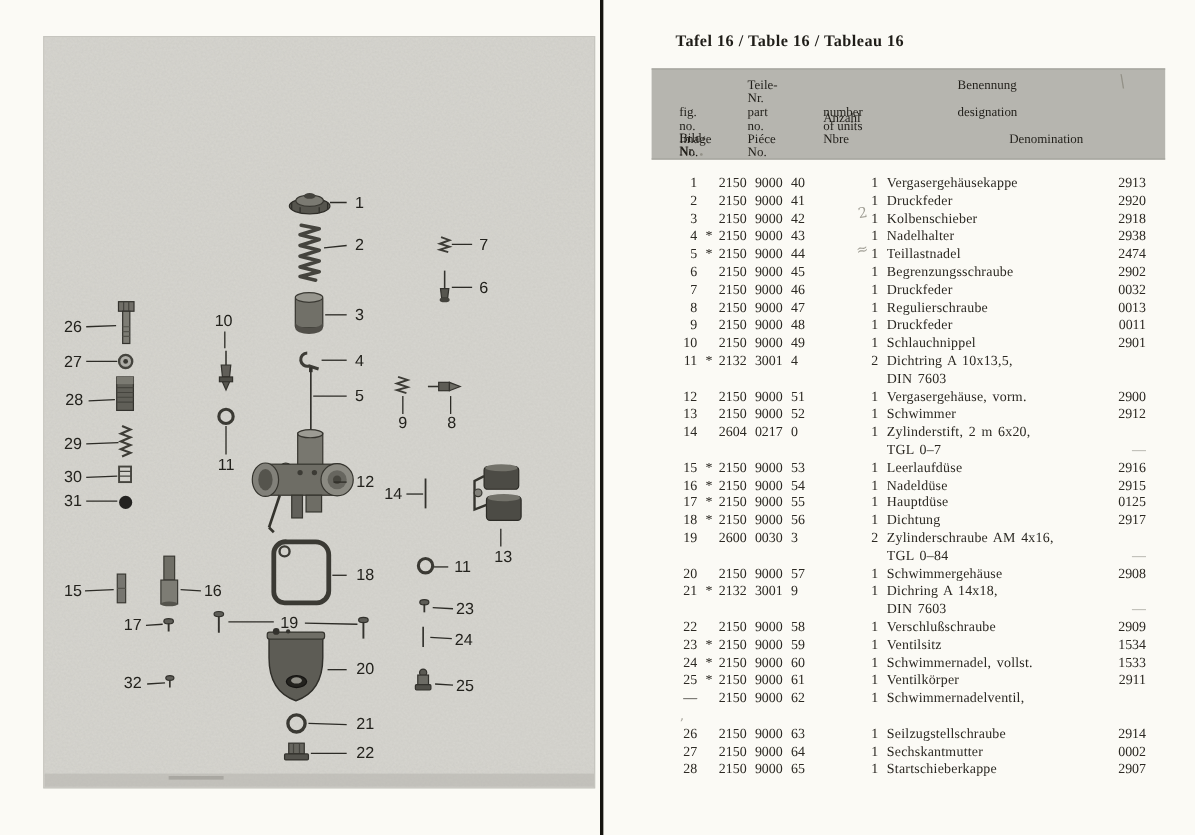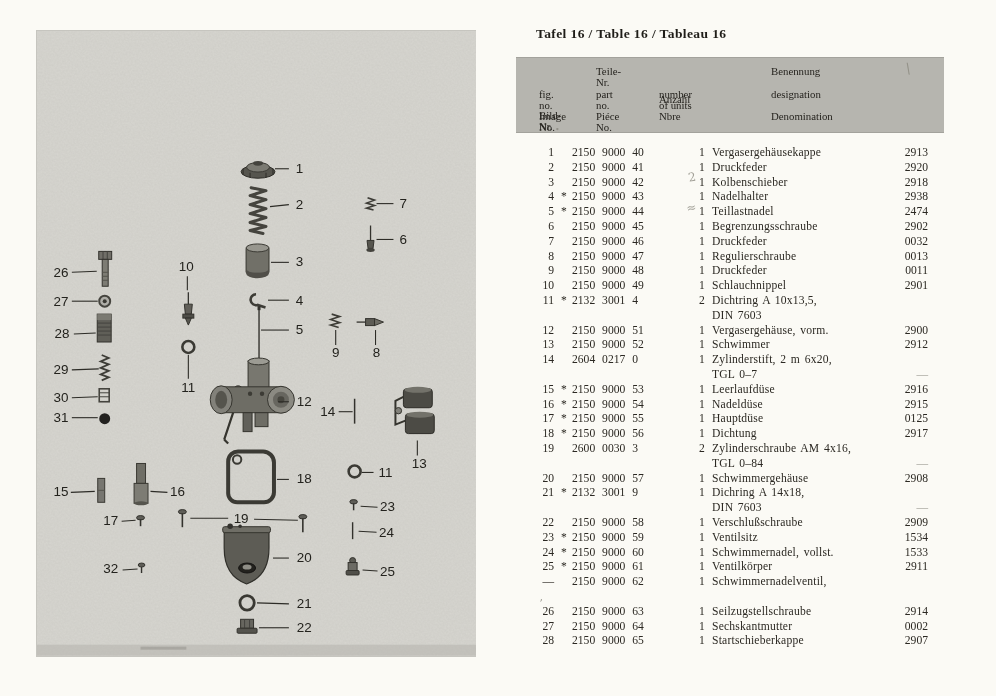--- a/index.html
+++ b/index.html
@@ -6,21 +6,21 @@
   .sheet{position:relative;width:996px;height:696px;background:#fbfaf5;overflow:hidden;
          font-family:"Liberation Serif","DejaVu Serif",serif;color:#2b2822;}
   
   .left-page{position:absolute;left:0;top:0;width:500px;height:696px;background:#fbfaf5;}
   .photo{position:absolute;left:36px;top:30px;width:460px;height:627px;background:#d7d6d0;
          border:1px solid #c6c5bf;box-sizing:border-box;}
   .photo svg{display:block;}
   
   .divider{position:absolute;left:500px;top:0;width:3px;height:696px;background:#15140f;}
   
-  .right-page{position:absolute;left:476px;top:0;width:493px;height:696px;background:#fbfaf5;}
+  .right-page{position:absolute;left:503px;top:0;width:493px;height:696px;background:#fbfaf5;}
   .plate-title{position:absolute;left:60px;top:26px;font-size:13.5px;font-weight:bold;
                letter-spacing:.4px;color:#1f1d18;white-space:nowrap;}
   .thead{position:absolute;left:40px;top:57px;width:428px;height:74px;background:#b6b5af;
          border-top:1px solid #a3a29c;border-bottom:1px solid #a3a29c;}
   .hcol{position:absolute;top:0;bottom:0;}
   .hblock{position:absolute;font-size:10.8px;line-height:11px;color:#211f1a;white-space:nowrap;}
   .tbody{position:absolute;left:40px;top:146px;width:413px;height:510px;}
   .tline{position:absolute;left:0;width:100%;height:14.8px;font-size:11.6px;line-height:13px;}
   .tline span{position:absolute;top:0;white-space:nowrap;}
   .c-fig{left:6px;width:32px;text-align:right;}
@@ -317,21 +317,21 @@
             <div>Nbre</div>
           </div>
         </div>
         <div class="hcol" style="left: 255px;">
           <div class="hblock" style="top: 8px;">
             <div>Benennung</div>
           </div>
           <div class="hblock" style="top: 31px;">
             <div>designation</div>
           </div>
-          <div class="hblock" style="top: 53px;">
+          <div class="hblock" style="top: 53px; margin-left: 43px;">
             <div>Denomination</div>
           </div>
         </div>
       </div>
     <div class="tbody" id="tbody">
         <div class="tline" style="top: 0px;">
           <span class="c-fig">1</span>
           <span class="c-part">2150 9000 40</span>
           <span class="c-qty">1</span>
           <span class="c-des">Vergasergehäusekappe</span>

